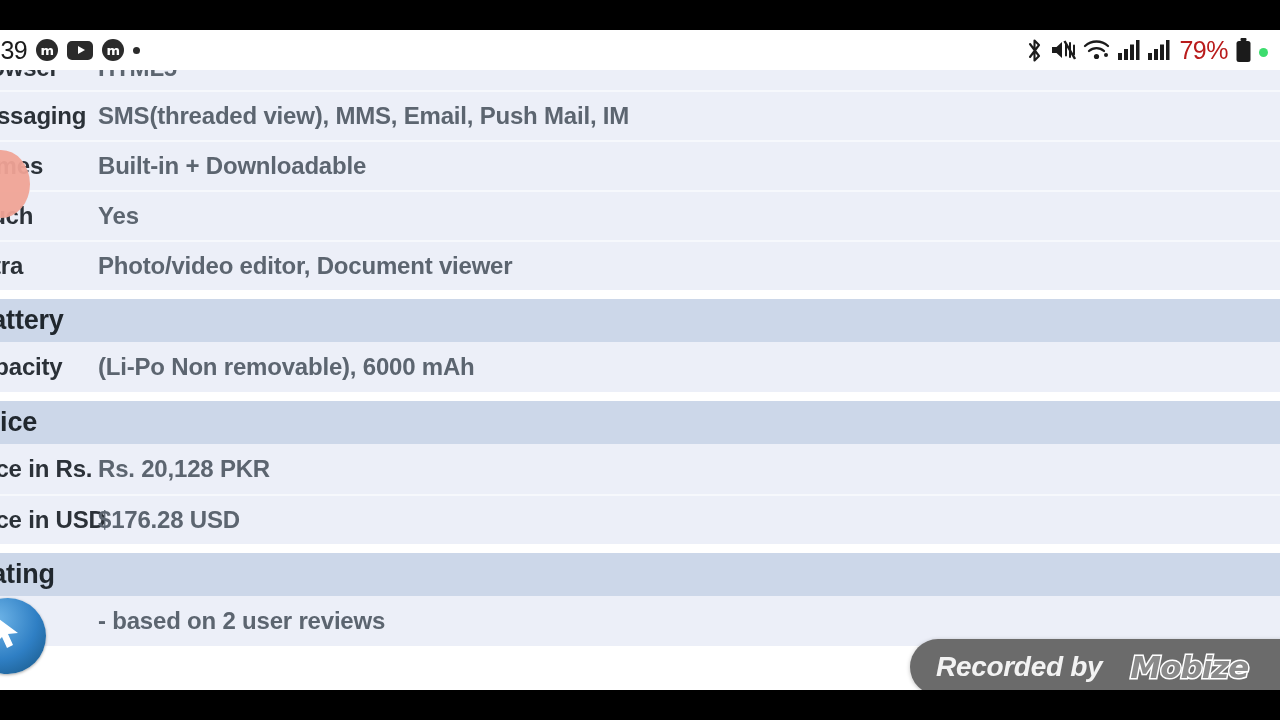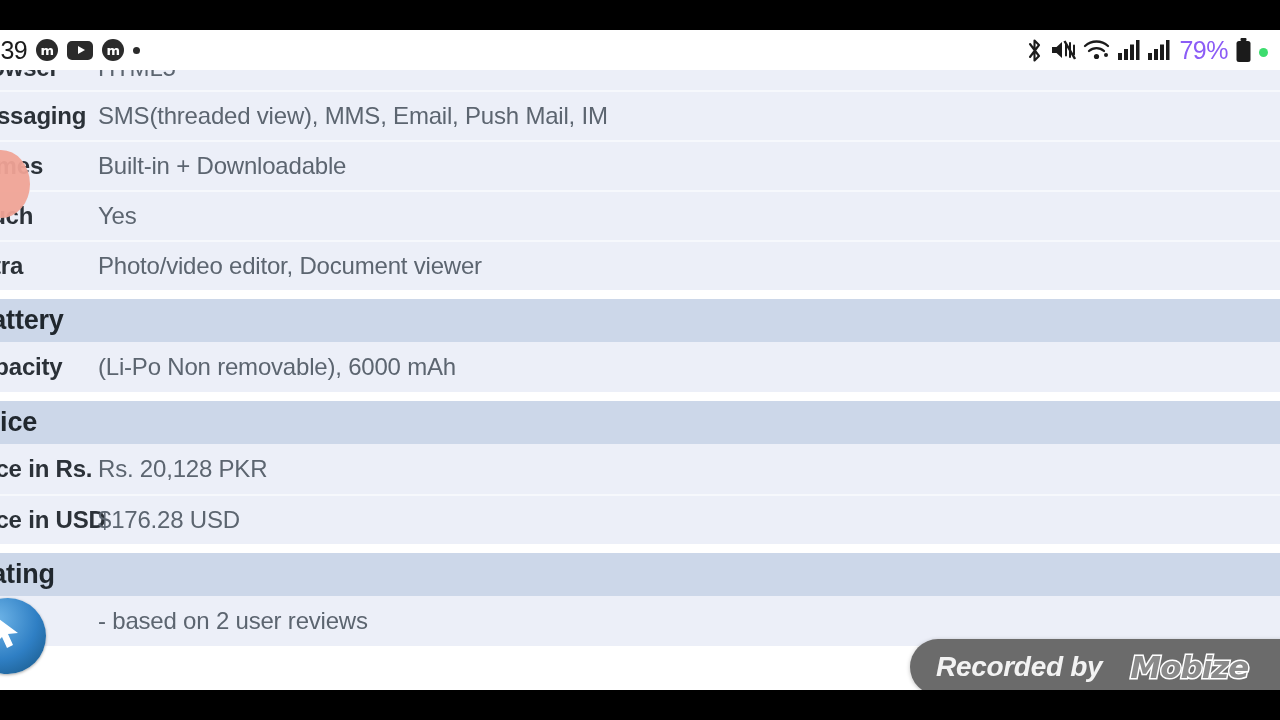--- a/index.html
+++ b/index.html
@@ -46,21 +46,21 @@
   }
   .sb-clock {
     font-size: 25px; font-weight: 400; color: #1b1b1b;
     letter-spacing: -0.5px; line-height: 1;
   }
   .sb-right {
     margin-left: auto;
     display: flex; align-items: center; gap: 7px;
   }
   .sb-battery-text {
-    font-size: 25px; color: #8b5cf6; letter-spacing: -0.5px;
+    font-size: 25px; color: #b91c1c; letter-spacing: -0.5px;
     line-height: 1; margin-left: 2px;
   }
   .ico { display: block; }
 
   
   .mz-icon {
     width: 22px; height: 22px; border-radius: 50%;
     background: #2b2b2b;
     display: flex; align-items: center; justify-content: center;
     color: #fff; font-size: 13px; font-weight: 700;
@@ -117,21 +117,21 @@
     border-top: 2px solid #f6f8fc;
   }
   .row.first { border-top: none; }
   .row-label {
     width: 134px; flex: 0 0 134px;
     font-size: 24px; font-weight: 700; color: #2b3138;
     margin-left: -36px; white-space: nowrap;
     letter-spacing: -0.2px;
   }
   .row-value {
-    font-size: 24px; font-weight: 400; color: #5c6570;
+    font-size: 24px; font-weight: 700; color: #5c6570;
     white-space: nowrap; letter-spacing: -0.2px;
   }
 
   
   .row.clipped {
     min-height: 20px; height: 20px;
     overflow: hidden; align-items: flex-start;
     border-top: none;
   }
   .row.clipped .row-label,

